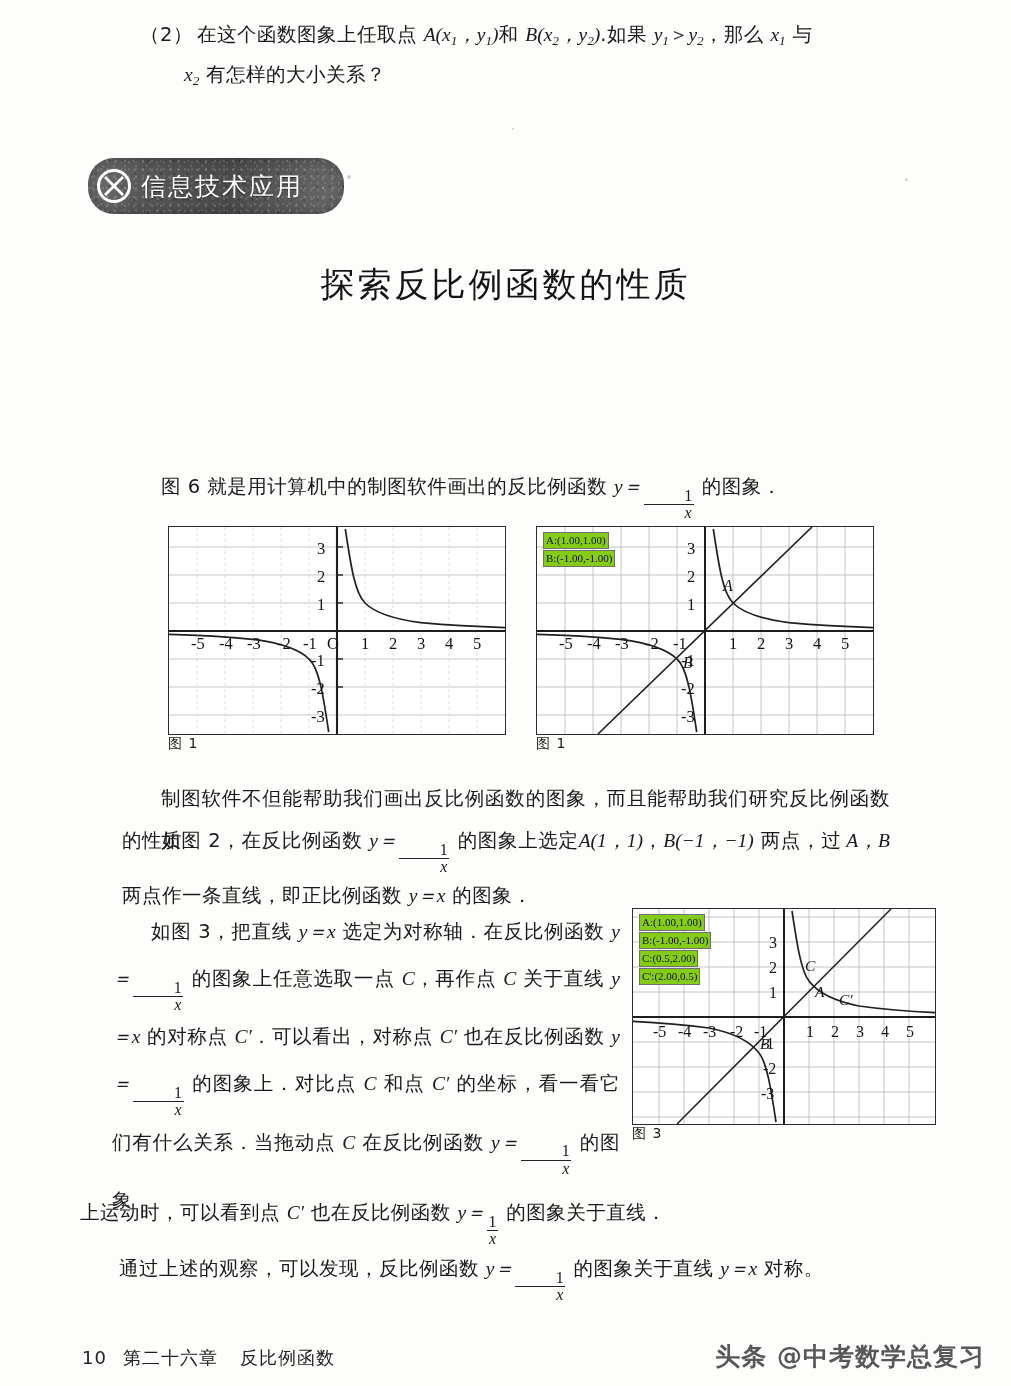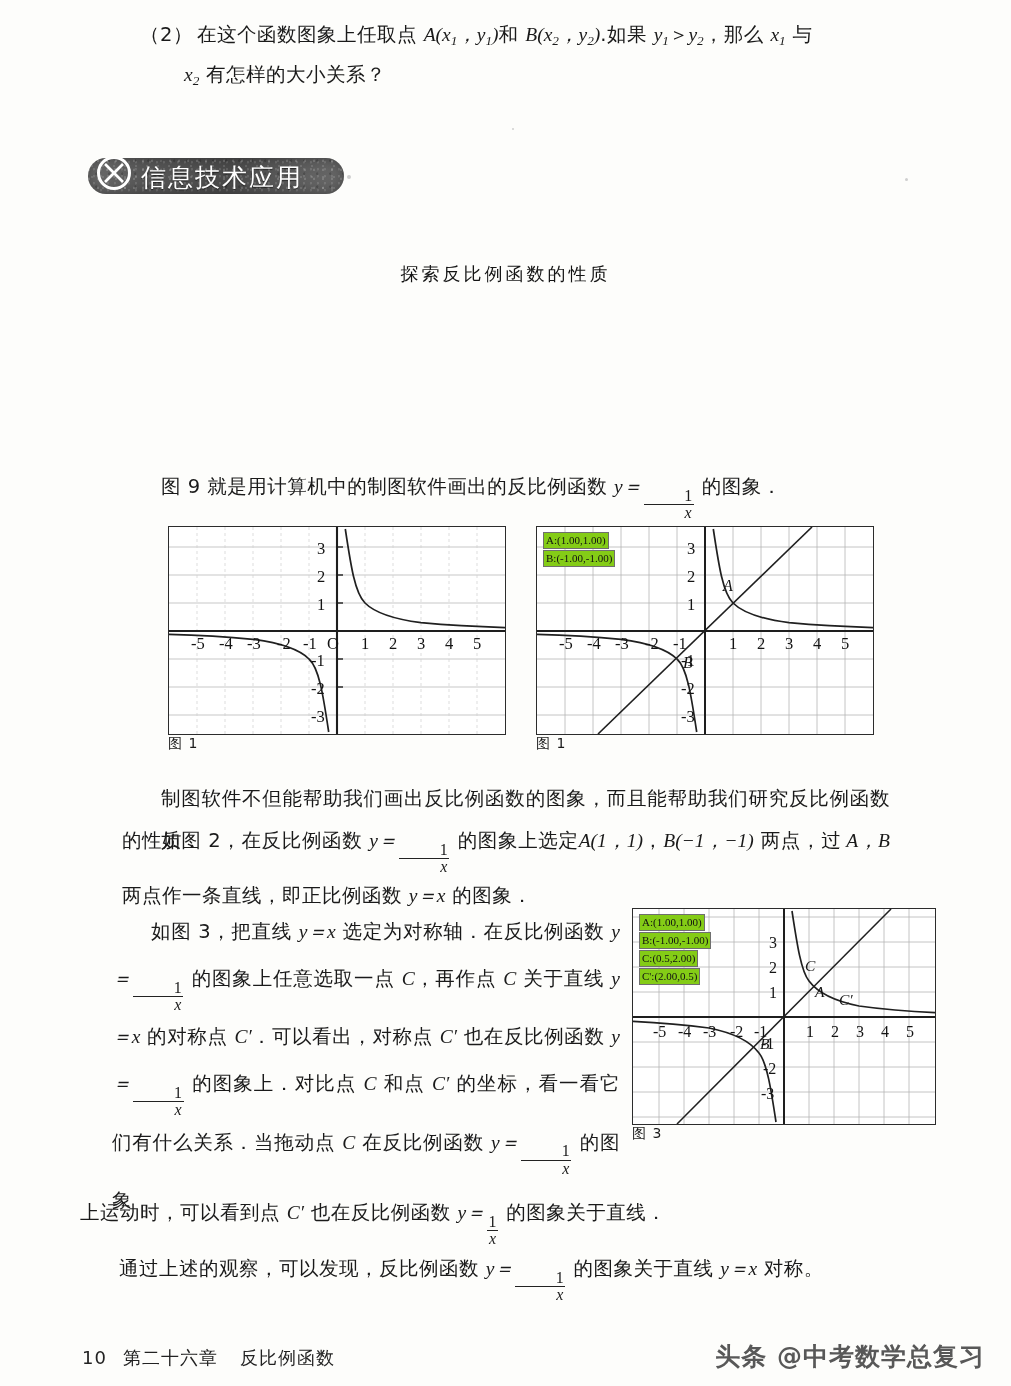--- a/index.html
+++ b/index.html
@@ -56,25 +56,25 @@
   .prob2 .lbl { margin-right: 4px; }
   .prob2 .l2 { display: block; padding-left: 44px; }
   sub.sm { font-size: 0.68em; vertical-align: -0.28em; font-style: italic; }
 
   
   .badge {
     position: absolute;
     left: 88px;
     top: 158px;
     width: 256px;
-    height: 36px;
+    height: 56px;
     border-radius: 26px;
     background: linear-gradient(100deg,#6d6d6d 0%, #575757 22%, #4a4a4a 55%, #6a6a6a 100%);
     display: flex;
-    align-items: flex-end;
+    align-items: center;
     box-shadow: inset 0 0 14px rgba(0,0,0,.35);
     overflow: hidden;
   }
   .badge::after {
     content:"";
     position:absolute; inset:0;
     background-image:
       radial-gradient(circle at 12% 30%, rgba(255,255,255,.16) 0 1px, transparent 1.4px),
       radial-gradient(circle at 37% 72%, rgba(255,255,255,.13) 0 1px, transparent 1.4px),
       radial-gradient(circle at 63% 20%, rgba(0,0,0,.18) 0 1px, transparent 1.4px),
@@ -100,21 +100,21 @@
     text-shadow: 0 1px 1px rgba(0,0,0,.6);
   }
 
   
   .art-title {
     position: absolute;
     left: 0; right: 0;
     top: 262px;
     text-align: center;
     font-family: "DejaVu Sans", "Liberation Sans", sans-serif;
-    font-size: 18px;
+    font-size: 34px;
     letter-spacing: 3px;
     color: #141414;
   }
 
   
   .para {
     position: absolute;
     font-size: 19.5px;
     line-height: 42px;
     text-indent: 2em;
@@ -213,21 +213,21 @@
         <line x1="21" y1="6" x2="21" y2="36" stroke="#ffffff" stroke-width="1.6" opacity="0"></line>
       </svg>
     </span>
     <span class="badge-text">信息技术应用</span>
   </div>
 
   <div class="art-title">探索反比例函数的性质</div>
 
 
   <div class="para" id="p-fig1">
-    <span class="cn">图 9 就是用计算机中的制图软件画出的反比例函数 </span><span class="mathit"><i>y</i>＝<span class="frac">
+    <span class="cn">图 6 就是用计算机中的制图软件画出的反比例函数 </span><span class="mathit"><i>y</i>＝<span class="frac">
           <span class="num">1</span>
           <span class="den">x</span>
         </span></span><span class="cn"> 的图象．</span>
   </div>
 
   <div class="fig" id="fig1">
     <div class="fig-frame" style="width:336px;height:207px;">
       <svg width="336" height="207" viewBox="0 0 336 207">
         <defs>
           <g id="f1">

